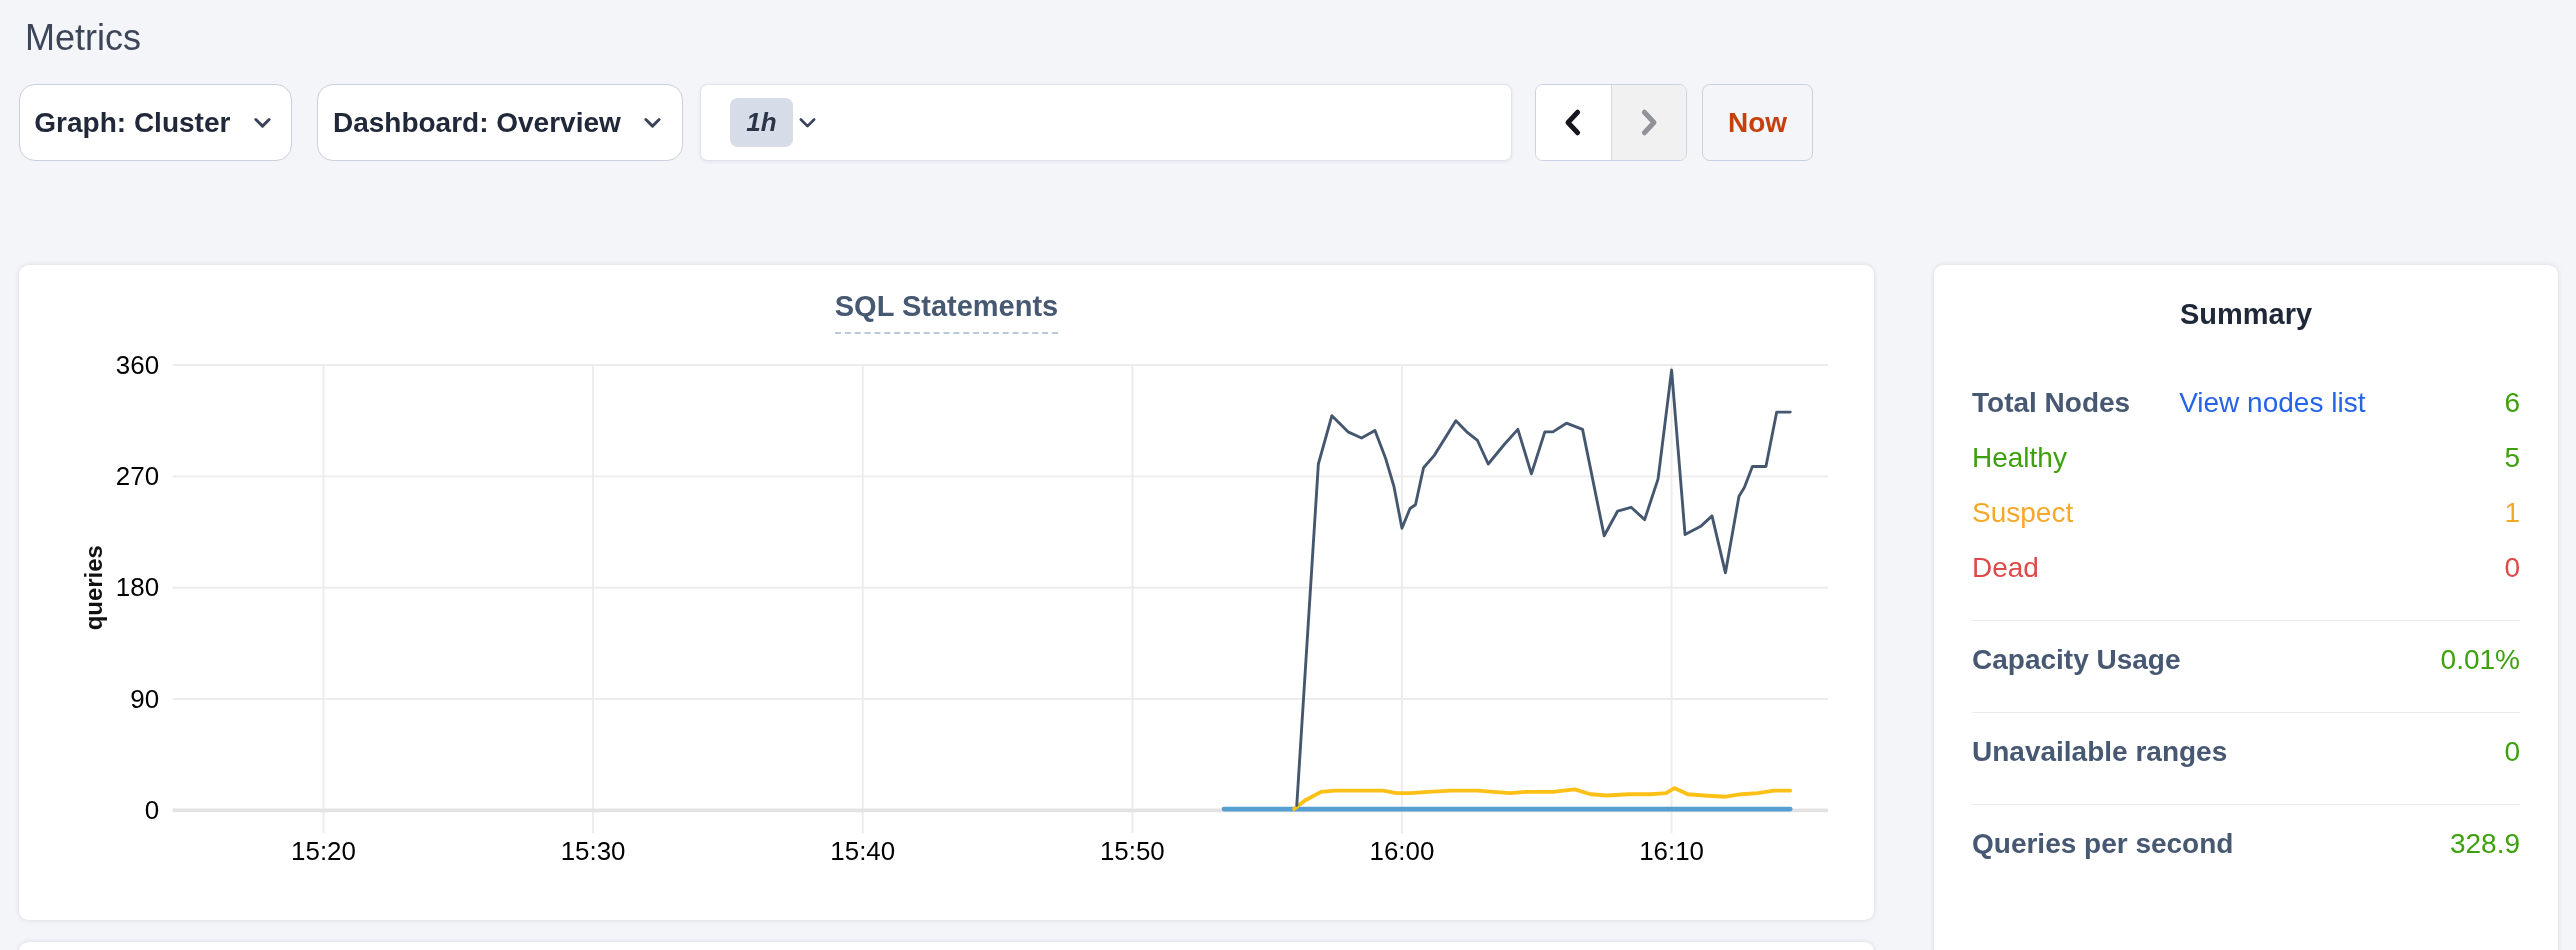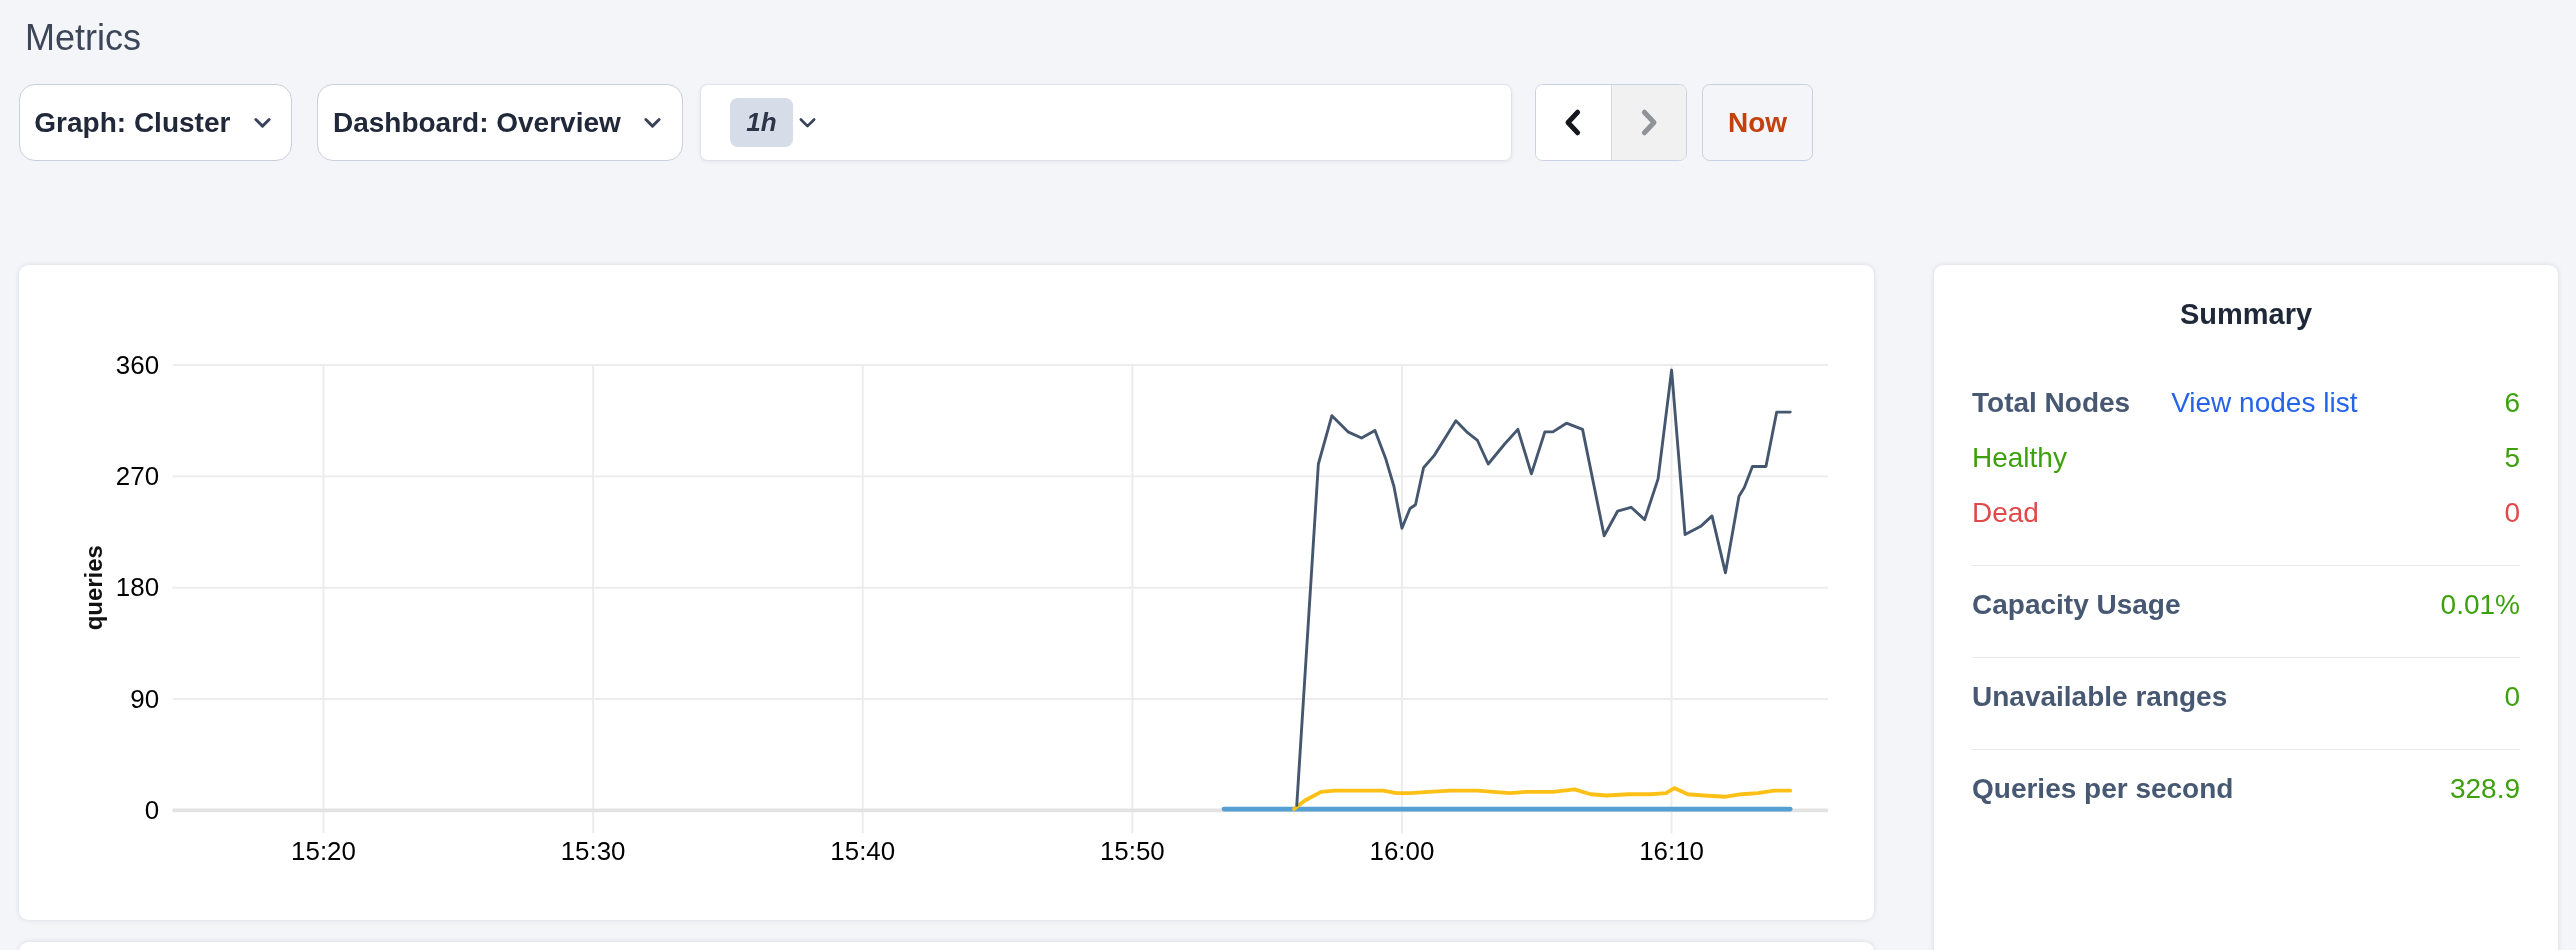--- a/index.html
+++ b/index.html
@@ -62,21 +62,21 @@
   #chart-title {
     display:inline-block; font-size:29px; font-weight:bold; color:#475872;
     border-bottom:2.9px dashed #bcc8d6; padding-bottom:8.6px; cursor:help;
   }
   #chart-svg { position:absolute; left:0; top:0; }
   #summary-card { left:1934px; top:265px; width:624px; height:768px; padding:0 38px; }
   .sum-title { margin-top:33px; text-align:center; font-size:29px; font-weight:bold; color:#1f2838; }
   .sum-row { display:flex; justify-content:space-between; align-items:baseline; font-size:28px; margin-top:23px; }
   .sum-row.first { margin-top:56px; }
   .sum-label { color:#475872; font-weight:bold; }
-  .sum-left { display:flex; gap:21px; align-items:flex-end; }
+  .sum-left { display:flex; gap:29px; align-items:flex-end; }
   .sum-link { color:#2563e8; cursor:pointer; font-weight:normal;margin-left:20px; }
   .green { color:#3da00d; }
   .orange { color:#f7a827; font-weight:normal; }
   .red { color:#e04849; font-weight:normal; }
   .sum-div { border:none; border-top:1.9px solid #e7eaee; margin:36px 0 0 0; }
   .sum-desc { font-size:23px; color:#475872; line-height:1.62; margin-top:11.5px; }
   #bottom-card { left:19px; top:942px; width:1855px; height:48px; }
 </style>
 </head>
 <body>
@@ -151,38 +151,45 @@
       <text x="598.2736156351791" y="620" text-anchor="middle" font-size="27" fill="#000">15:30</text>
       <text x="879.2182410423453" y="620" text-anchor="middle" font-size="27" fill="#000">15:40</text>
       <text x="1160.1628664495115" y="620" text-anchor="middle" font-size="27" fill="#000">15:50</text>
       <text x="1441.1074918566776" y="620" text-anchor="middle" font-size="27" fill="#000">16:00</text>
       <text x="1722.0521172638437" y="620" text-anchor="middle" font-size="27" fill="#000">16:10</text>
       <text x="86" y="336" font-size="25" font-weight="bold" fill="#111" text-anchor="middle" transform="rotate(-90 86 336)">queries</text>
       <polyline points="1255.7,566.7 1845.7,566.7" fill="none" stroke="#569fd2" stroke-width="5" stroke-linejoin="round" stroke-linecap="round"></polyline>
       <polyline points="1328.7,566.7 1340.0,557.7 1356.8,548.7 1370.9,547.4 1399.0,547.4 1421.4,547.4 1435.5,550.0 1449.5,550.0 1469.2,548.7 1491.7,547.4 1519.8,547.4 1536.6,548.7 1553.5,550.0 1570.3,548.7 1598.4,548.7 1620.9,546.1 1637.8,551.2 1654.6,552.5 1677.1,551.2 1699.6,551.2 1716.4,550.0 1724.9,544.8 1738.9,551.2 1755.8,552.5 1778.2,553.8 1795.1,551.2 1812.0,550.0 1828.8,547.4 1845.7,547.4" fill="none" stroke="#fdc017" stroke-width="4" stroke-linejoin="round" stroke-linecap="round"></polyline>
       <polyline points="1331.5,562.8 1354.0,207.1 1368.1,156.8 1384.9,173.6 1399.0,180.0 1413.0,172.3 1424.3,202.0 1432.7,230.3 1441.1,274.1 1449.5,253.5 1455.2,249.6 1463.6,211.0 1474.8,198.1 1497.3,162.0 1508.5,173.6 1519.8,182.6 1531.0,207.1 1547.9,186.5 1561.9,171.0 1576.0,217.4 1590.0,173.6 1598.4,173.6 1612.5,164.6 1629.3,171.0 1651.8,281.9 1665.9,256.1 1679.9,252.2 1694.0,265.1 1708.0,222.6 1722.1,109.2 1736.1,280.6 1753.0,271.6 1764.2,261.2 1778.2,320.5 1792.3,240.6 1797.9,231.6 1806.3,209.7 1820.4,209.7 1831.6,153.0 1845.7,153.0" fill="none" stroke="#45566f" stroke-width="3" stroke-linejoin="round" stroke-linecap="round"></polyline>
     </svg>
+  <div id="chart-title-wrap">
+    <span id="chart-title">SQL Statements</span>
+  </div>
 </div>
 
 <div class="card" id="summary-card">
   <div class="sum-title">Summary</div>
 
   <div class="sum-row first">
     <span class="sum-left">
       <span class="sum-label">Total Nodes</span>
       <span class="sum-link">View nodes list</span>
     </span>
     <span class="green">6</span>
   </div>
 
   <div class="sum-row">
     <span class="green">Healthy</span>
     <span class="green">5</span>
   </div>
   <div class="sum-row">
+    <span class="orange">Suspect</span>
+    <span class="orange">1</span>
+  </div>
+  <div class="sum-row">
     <span class="red">Dead</span>
     <span class="red">0</span>
   </div>
 
   <hr class="sum-div">
 
   <div class="sum-row">
     <span class="sum-label">Capacity Usage</span>
     <span class="green">0.01%</span>
   </div>

